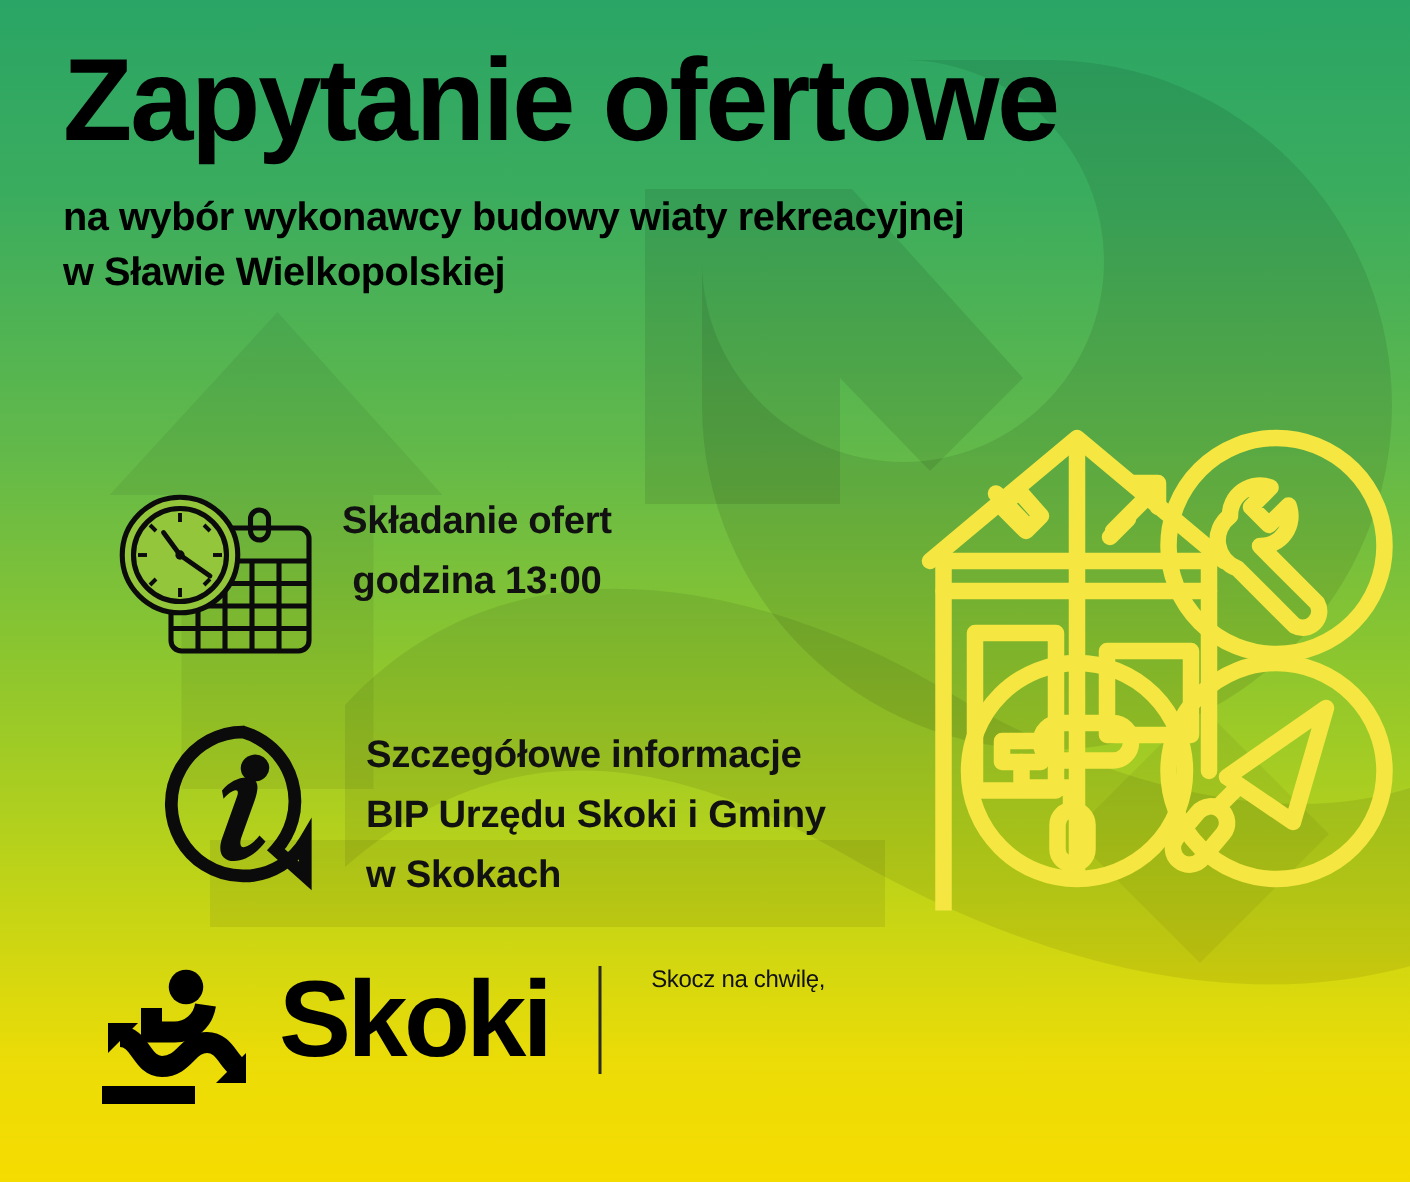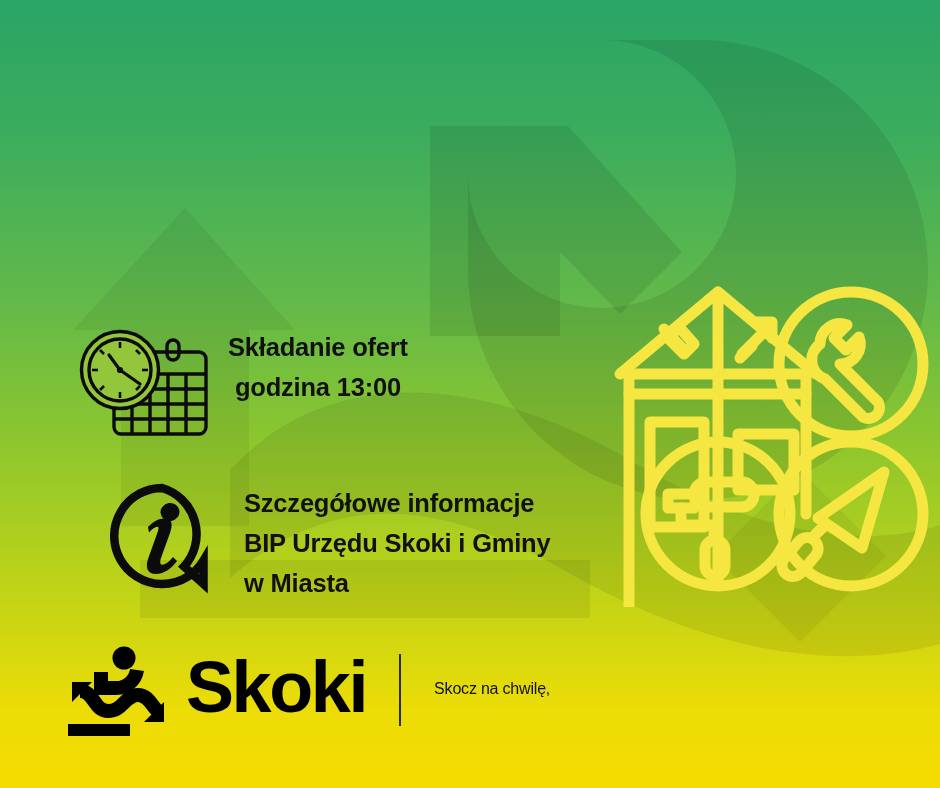--- a/index.html
+++ b/index.html
@@ -109,21 +109,20 @@
     width: 330px;
     height: 325px;
   }
 
   
   #brand-bar {
     position: absolute;
     left: 60px;
     bottom: 52px;
     display: flex;
-    align-items: center;
     margin-top: 12px;
   }
 
   #brand-mark {
     width: 112px;
     height: 92px;
     flex: 0 0 auto;
   }
 
   #brand-wordmark {
@@ -185,20 +184,27 @@
       <path d="M430 126 l0 210 l130 0 l0 -84 l60 62 l62 -62 l-114 -126 z" fill="#000000" opacity="0.085"></path>
 
       <path d="M295 330 l-110 -122 l-112 122 l48 0 l0 196 l128 0 l0 -196 z" fill="#000000" opacity="0.06"></path>
 
       <rect x="140" y="560" width="450" height="58" fill="#000000" opacity="0.07"></rect>
 
       <path d="M800 470 l86 86 l-86 86 l-86 -86 z" fill="#000000" opacity="0.05"></path>
     </g>
   </svg>
 
+  <div id="headline-block">
+    <h1 id="poster-title">Zapytanie ofertowe</h1>
+    <div id="poster-subtitle">
+      <span class="sub-line">na wybór wykonawcy budowy wiaty rekreacyjnej</span>
+      <span class="sub-line">w Sławie Wielkopolskiej</span>
+    </div>
+  </div>
 
   <div class="info-row" id="row-deadline">
     <div class="info-icon">
       <svg viewBox="0 0 150 120" width="150" height="120" aria-hidden="true">
         <g fill="none" stroke="#0b0b0b" stroke-width="3.4">
 
           <rect x="44" y="30" width="92" height="82" rx="7"></rect>
 
           <line x1="44" y1="52" x2="136" y2="52"></line>
 
@@ -271,21 +277,21 @@
                  c-5 7 -13 13 -21 13
                  c-8 0 -11 -6 -8 -15
                  l10 -28
                  c1.5 -4 0 -5 -3 -3.5
                  c-2.5 1.2 -4.5 3.2 -6 5 z" fill="#0b0b0b"></path>
       </svg>
     </div>
     <div class="info-text">
       <span class="t-line">Szczegółowe informacje</span>
       <span class="t-line">BIP Urzędu Skoki i Gminy</span>
-      <span class="t-line">w Miasta</span>
+      <span class="t-line">w Skokach</span>
     </div>
   </div>
 
   <svg id="construction-illustration" viewBox="0 0 330 325" aria-hidden="true">
     <g fill="none" stroke="#f5e642" stroke-width="11" stroke-linejoin="round" stroke-linecap="round">
 
       <path d="M23 92 L23 325"></path>
 
       <path d="M200 92 L200 232"></path>
 

